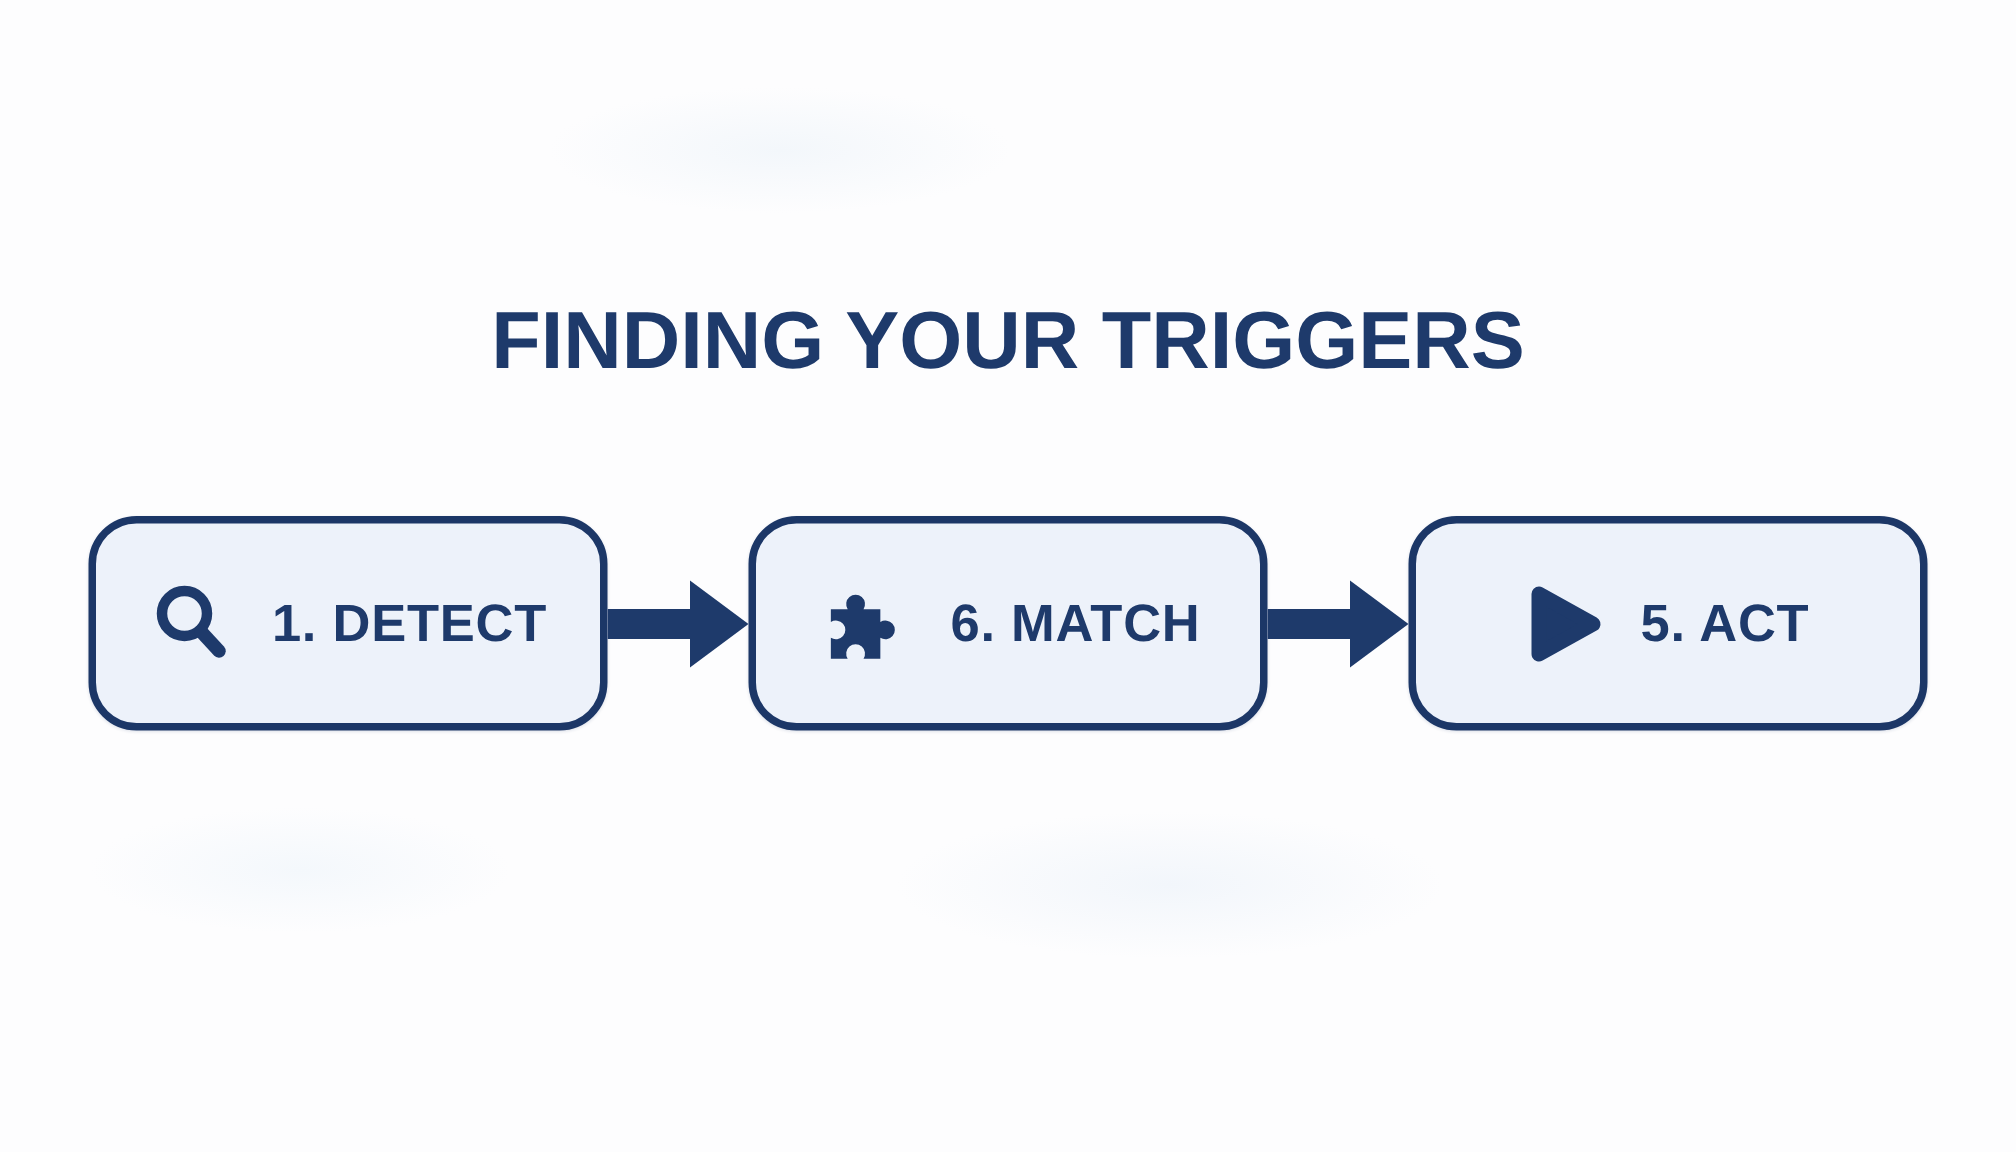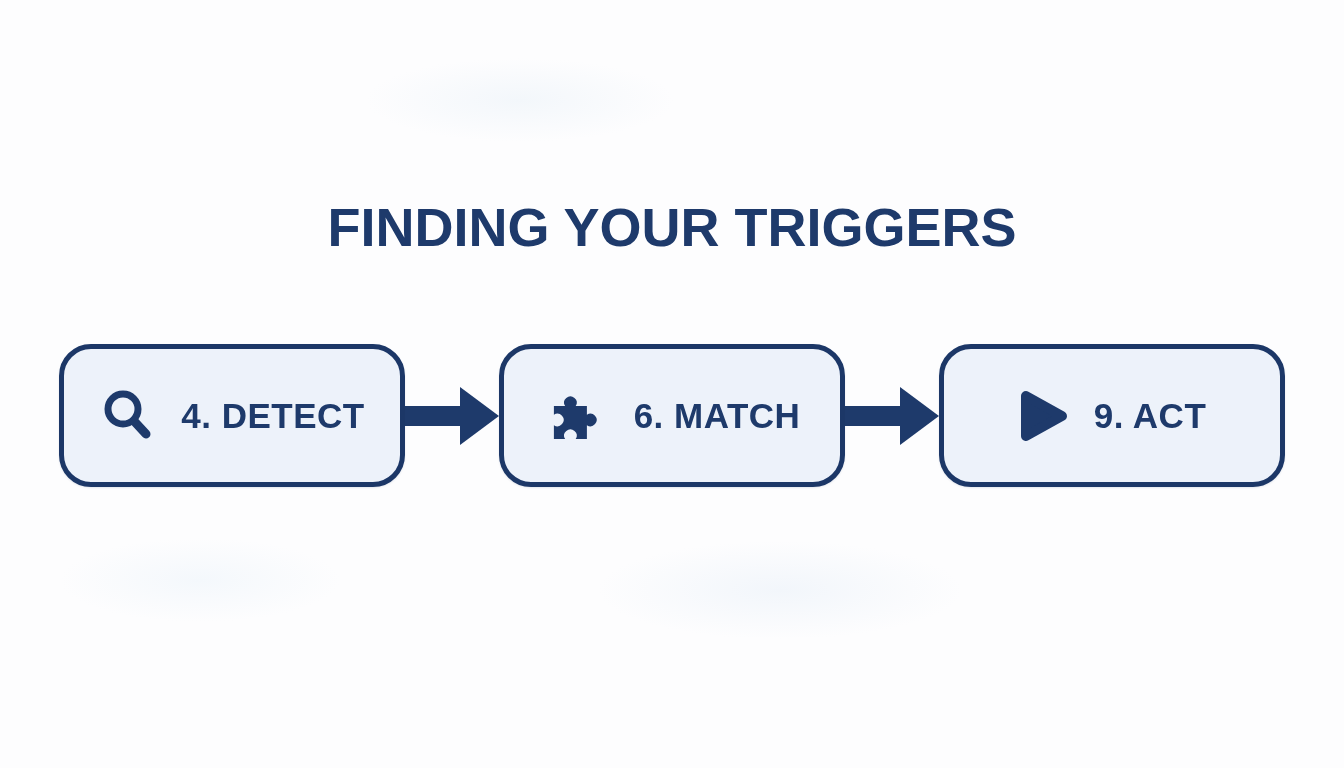--- a/index.html
+++ b/index.html
@@ -71,21 +71,21 @@
 
   <div class="flow">
 
     <div class="step-box">
       <span class="step-icon">
         <svg width="58" height="58" viewBox="0 0 58 58" aria-hidden="true">
           <circle class="navy-stroke" cx="24" cy="22" r="15" stroke-width="7"></circle>
           <line class="navy-stroke" x1="35" y1="34" x2="47" y2="47" stroke-width="9" stroke-linecap="round"></line>
         </svg>
       </span>
-      <span class="step-label">4. DETECT</span>
+      <span class="step-label">1. DETECT</span>
     </div>
 
     <svg class="arrow" viewBox="0 0 94 62" aria-hidden="true">
       <rect class="navy-fill" x="0" y="21" width="58" height="20"></rect>
       <polygon class="navy-fill" points="55,2 94,31 55,60"></polygon>
     </svg>
 
     <div class="step-box">
       <span class="step-icon">
         <svg width="66" height="66" viewBox="0 0 100 100" aria-hidden="true">
@@ -103,17 +103,17 @@
       <rect class="navy-fill" x="0" y="21" width="58" height="20"></rect>
       <polygon class="navy-fill" points="55,2 94,31 55,60"></polygon>
     </svg>
 
     <div class="step-box">
       <span class="step-icon">
         <svg width="52" height="56" viewBox="0 0 52 56" aria-hidden="true">
           <path class="navy-fill" d="M 8 8 L 44 28 L 8 48 Z" stroke="#1e3a6b" stroke-width="10" stroke-linejoin="round" stroke-linecap="round"></path>
         </svg>
       </span>
-      <span class="step-label">9. ACT</span>
+      <span class="step-label">5. ACT</span>
     </div>
 
   </div>
 </div>
 
 </body></html>

